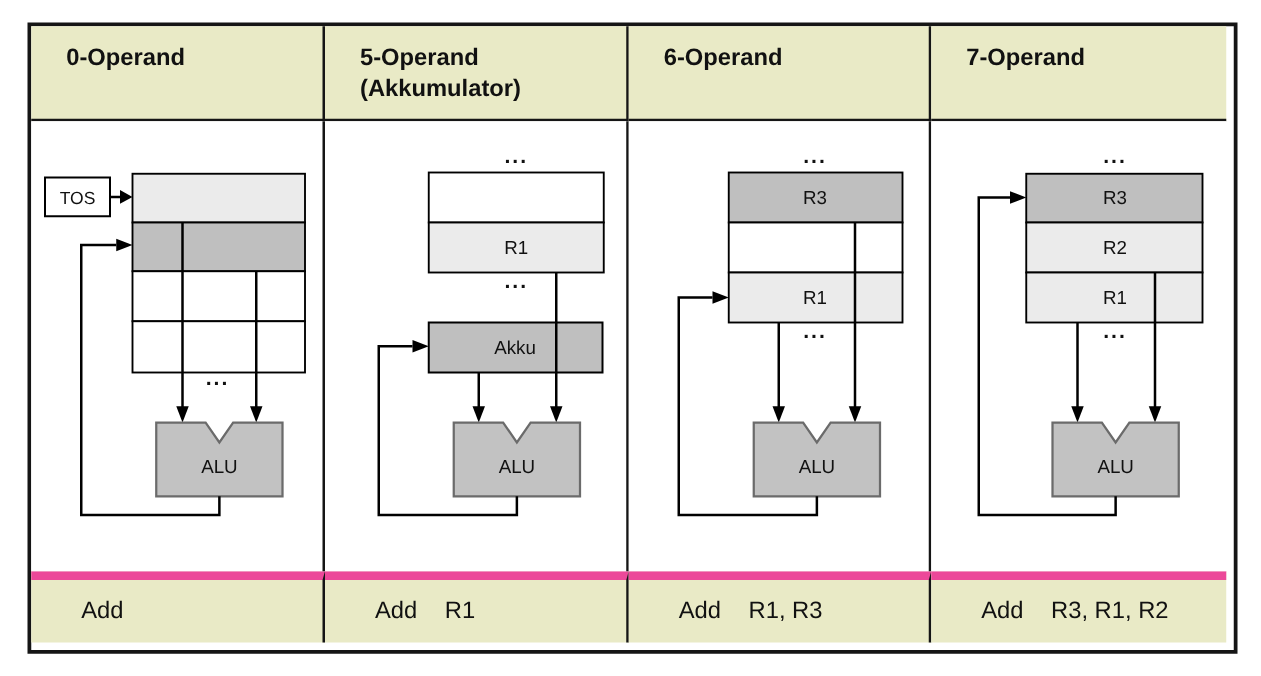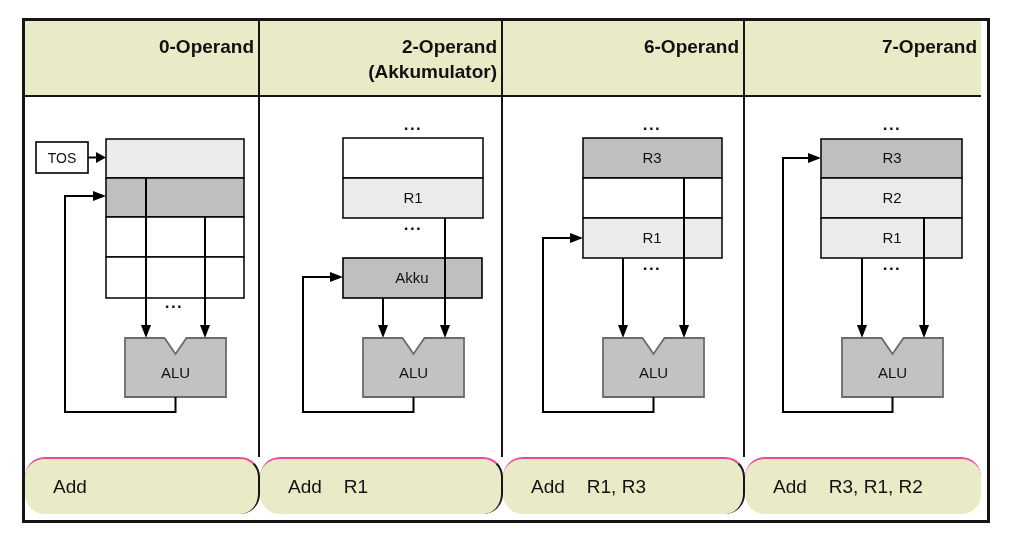--- a/index.html
+++ b/index.html
@@ -13,32 +13,30 @@
     display:grid;
     grid-template-columns:235px 243px 242px 236px;
     grid-template-rows:76px 360px 57px;
   }
   .hcell{
     background:var(--band_bg,#e9eac6);
     border-right:2px solid #151515;border-bottom:2px solid #151515;
     padding:13px 4px 0 28px;
     font-weight:bold;font-size:19px;line-height:25px;
     box-sizing:border-box;
-    text-align:right;
   }
   .dcell{
     border-right:2px solid #151515;position:relative;background:#ffffff;
     box-sizing:border-box;
   }
   .fcell{
     background:var(--band_bg,#e9eac6);
-    border-right:2px solid #151515;border-top:2px solid #ec4899;
-    font-size:19px;display:flex;align-items:center;padding-left:28px;
+    border-right:2px solid #151515;border-top:7px solid #ec4899;
+    font-size:19px;display:flex;align-items:center;padding-left:40px;
     box-sizing:border-box;
-    border-radius:20px;
   }
   .last{border-right:none;}
   .operands{margin-left:22px;}
   .dcell svg{position:absolute;left:0;top:0;}
   svg text{
     font-family:"Liberation Sans",sans-serif;font-size:15px;fill:#111;
     text-anchor:middle;
   }
   svg text.tos{font-size:14px;}
   svg text.ellipsis{font-size:17px;font-weight:bold;letter-spacing:1.5px;}
@@ -50,21 +48,21 @@
 </style>
 </head>
 <body>
 
 <div class="arch-table">
 
   <div class="hcell">
     <div>0-Operand</div>
   </div>
   <div class="hcell">
-    <div>2-Operand</div>
+    <div>5-Operand</div>
     <div>(Akkumulator)</div>
   </div>
   <div class="hcell">
     <div>6-Operand</div>
     <div></div>
   </div>
   <div class="hcell last">
     <div>7-Operand</div>
     <div></div>
   </div>

